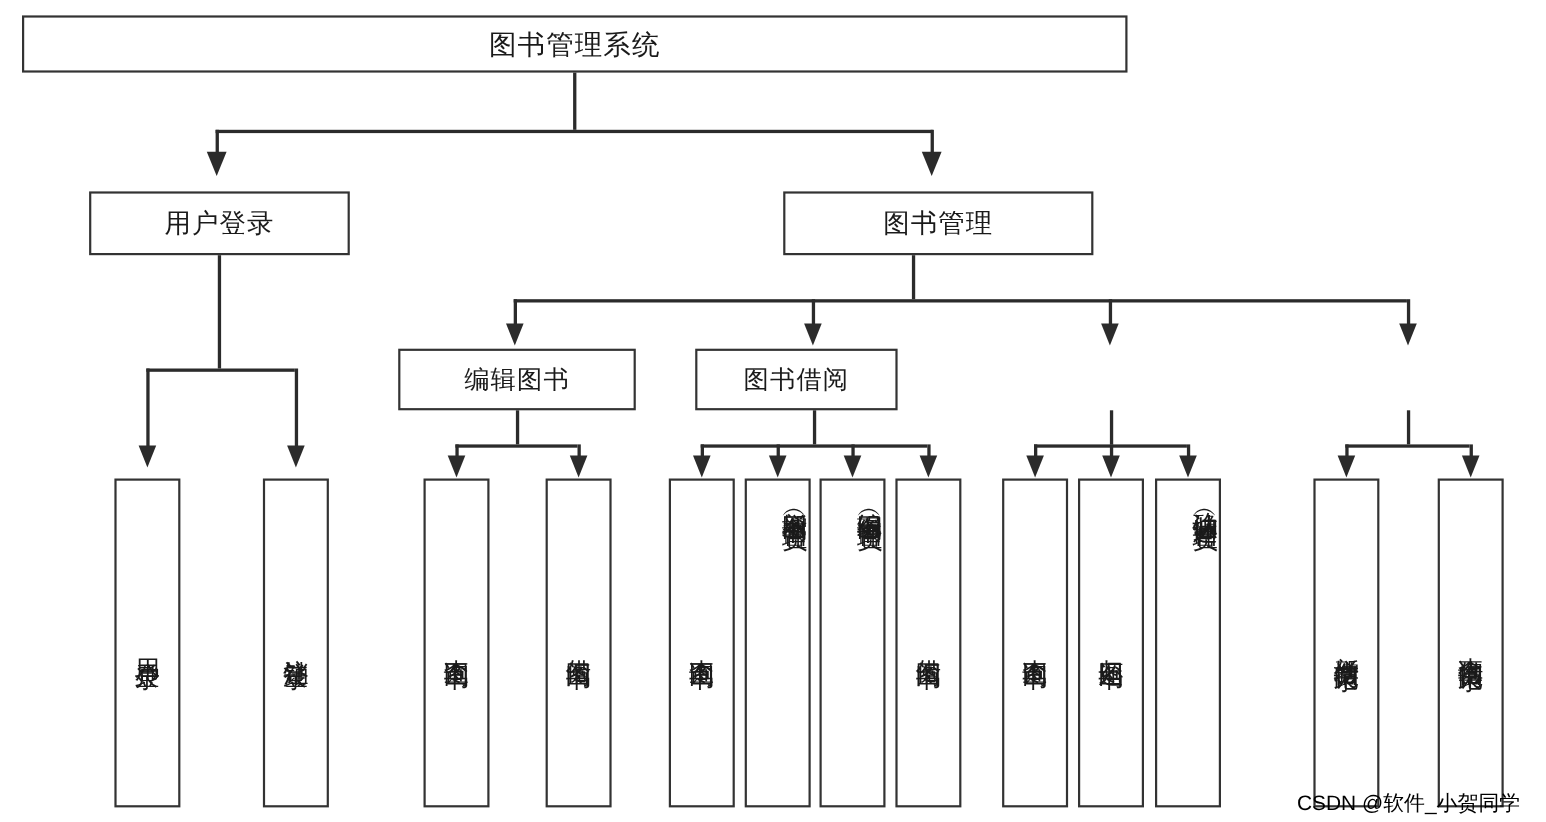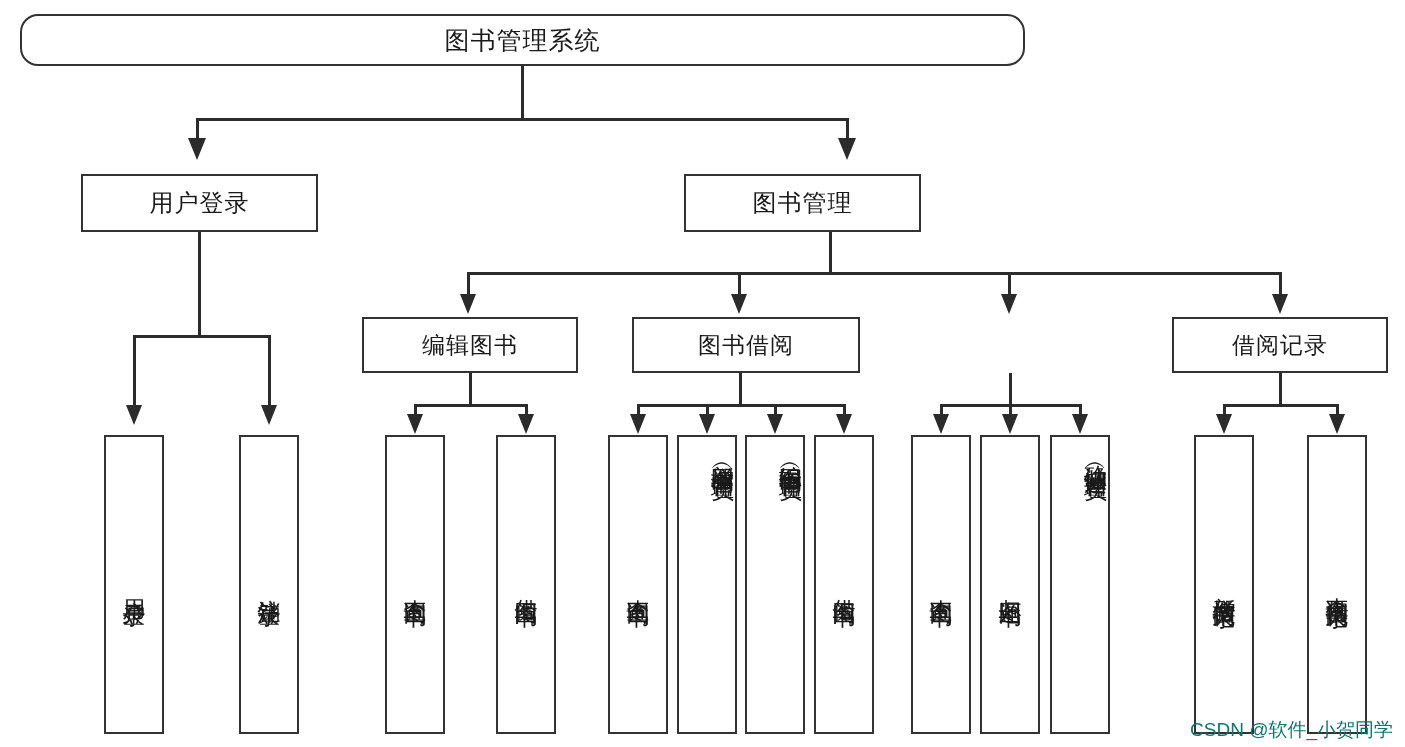--- a/index.html
+++ b/index.html
@@ -21,21 +21,21 @@
     box-sizing:border-box;
     border:2.5px solid #333333;
     background:#ffffff;
     display:flex;
     align-items:center;
     justify-content:center;
     text-align:center;
     color:#1a1a1a;
     letter-spacing:1px;
   }
-  .node.root{ font-size:25px;border-radius:18px; }
+  .node.root{ font-size:25px; }
   .node.lvl2{ font-size:24px; }
   .node.lvl3{ font-size:23px; }
   .node.leaf{
     font-size:23px;
     line-height:1.08;
     letter-spacing:2px;
     writing-mode:vertical-rl;
     text-orientation:upright;
     padding:10px 0;
     align-items:flex-start;
@@ -54,67 +54,66 @@
     border-top:22px solid #2b2b2b;
   }
   .arrow.small{
     border-left:8px solid transparent;
     border-right:8px solid transparent;
     border-top:20px solid #2b2b2b;
   }
   
   #watermark{
     position:absolute;
-    right:12px;
+    right:23px;
     bottom:4px;
     font-size:19px;
-    color:#0f766e;
+    color:#000000;
     white-space:nowrap;
     pointer-events:none;
   }
 </style>
 </head>
 <body>
 
 <div id="canvas">
 
   <div class="node root" style="left:20px;top:14px;width:1005px;height:52px;">图书管理系统</div>
 
   <div class="conn vline" style="left:521px;top:66px;height:52px;"></div>
   <div class="conn hline" style="left:196px;top:118px;width:652px;"></div>
   <div class="conn vline" style="left:196px;top:118px;height:22px;"></div>
   <div class="arrow" style="left:188px;top:138px;"></div>
   <div class="conn vline" style="left:846px;top:118px;height:22px;"></div>
   <div class="arrow" style="left:838px;top:138px;"></div>
 
   <div class="node lvl2" style="left:81px;top:174px;width:237px;height:58px;">用户登录</div>
 
-  <div class="node lvl2" style="left:684px;top:174px;width:237px;height:58px;">图书管理</div>
+  <div class="node lvl2" style="left:712px;top:174px;width:282px;height:58px;">图书管理</div>
 
   <div class="conn vline" style="left:198px;top:232px;height:103px;"></div>
   <div class="conn hline" style="left:133px;top:335px;width:135px;"></div>
   <div class="conn vline" style="left:133px;top:335px;height:72px;"></div>
   <div class="arrow small" style="left:126px;top:405px;"></div>
   <div class="conn vline" style="left:268px;top:335px;height:72px;"></div>
   <div class="arrow small" style="left:261px;top:405px;"></div>
 
   <div class="conn vline" style="left:829px;top:232px;height:40px;"></div>
   <div class="conn hline" style="left:467px;top:272px;width:812px;"></div>
   <div class="conn vline" style="left:467px;top:272px;height:24px;"></div>
   <div class="arrow small" style="left:460px;top:294px;"></div>
   <div class="conn vline" style="left:738px;top:272px;height:24px;"></div>
   <div class="arrow small" style="left:731px;top:294px;"></div>
   <div class="conn vline" style="left:1008px;top:272px;height:24px;"></div>
   <div class="arrow small" style="left:1001px;top:294px;"></div>
   <div class="conn vline" style="left:1279px;top:272px;height:24px;"></div>
   <div class="arrow small" style="left:1272px;top:294px;"></div>
 
   <div class="node lvl3" style="left:362px;top:317px;width:216px;height:56px;">编辑图书</div>
-  <div class="node lvl3" style="left:632px;top:317px;width:228px;height:56px;">图书借阅</div>
-  <div class="node lvl3" style="left:1172px;top:317px;width:216px;height:56px;">借阅记录</div>
+  <div class="node lvl3" style="left:632px;top:317px;width:184px;height:56px;">图书借阅</div>
 
   <div class="conn vline" style="left:469px;top:373px;height:31px;"></div>
   <div class="conn hline" style="left:414px;top:404px;width:111px;"></div>
   <div class="conn vline" style="left:414px;top:404px;height:12px;"></div>
   <div class="arrow small" style="left:407px;top:414px;"></div>
   <div class="conn vline" style="left:525px;top:404px;height:12px;"></div>
   <div class="arrow small" style="left:518px;top:414px;"></div>
 
   <div class="conn vline" style="left:739px;top:373px;height:31px;"></div>
   <div class="conn hline" style="left:637px;top:404px;width:206px;"></div>

